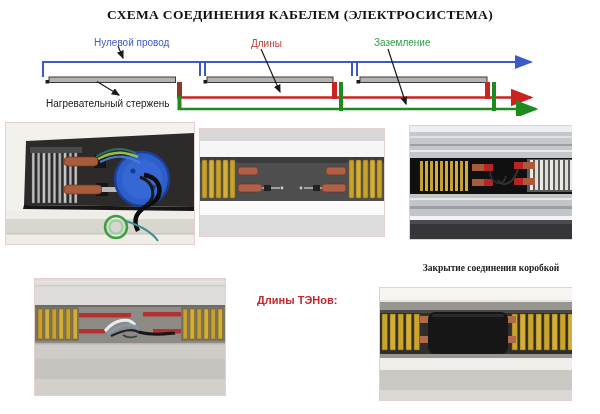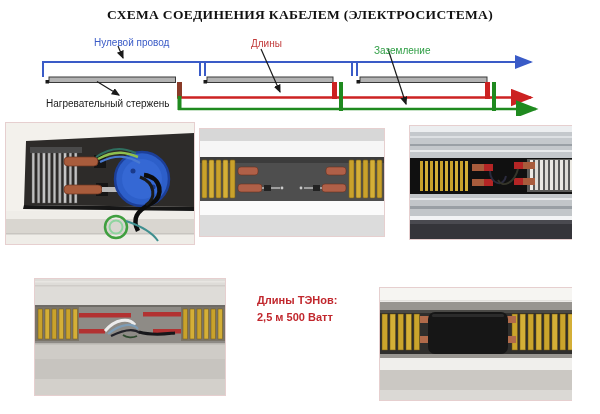--- a/index.html
+++ b/index.html
@@ -5,33 +5,33 @@
   html,body{margin:0;padding:0;background:#fff;}
   #page{position:relative;width:572px;height:414px;background:#ffffff;overflow:hidden;
         font-family:"Liberation Sans",sans-serif;}
   #title{position:absolute;left:0;top:7px;width:600px;text-align:center;
          font-family:"Liberation Serif",serif;font-weight:bold;font-size:13.5px;
          letter-spacing:.3px;color:#111;}
   #wiring{position:absolute;left:0;top:36px;width:600px;height:80px;}
   .lbl{position:absolute;font-size:10px;line-height:9px;white-space:nowrap;}
   #lbl-neutral{left:94px;top:38px;color:#3a5bc7;}
   #lbl-phase{left:251px;top:39px;color:#c23b3b;}
-  #lbl-ground{left:374px;top:38px;color:#2e9e44;margin-top:8px;}
+  #lbl-ground{left:374px;top:38px;color:#2e9e44;}
   #lbl-rod{left:46px;top:99px;color:#1a1a1a;font-size:10px;}
   .photo{position:absolute;border:1px solid #e6cfcf;box-sizing:border-box;background:#eee;}
   #photo1{left:5px;top:122px;width:190px;height:123px;}
   #photo2{left:199px;top:128px;width:186px;height:109px;}
   #photo3{left:409px;top:125px;width:190px;height:115px;}
   #photo4{left:34px;top:278px;width:192px;height:118px;}
   #photo5{left:379px;top:287px;width:202px;height:114px;}
   .photo svg{display:block;width:100%;height:100%;}
   #caption-box{position:absolute;left:405px;top:263px;width:172px;text-align:center;
          font-family:"Liberation Serif",serif;font-weight:bold;font-size:9.5px;color:#222;}
   #lengths{position:absolute;left:257px;top:294px;color:#c1272d;font-weight:bold;}
-  #lengths .hd{font-size:11px;margin:0 0 4px 0;}
+  #lengths .hd{font-size:11px;margin:0 0 24px 0;}
   #lengths .it{font-size:11px;line-height:14.5px;}
 </style>
 </head>
 <body>
 
 <div id="page">
 
   <div id="title">СХЕМА СОЕДИНЕНИЯ КАБЕЛЕМ (ЭЛЕКТРОСИСТЕМА)</div>
 
   <svg id="wiring" viewBox="0 0 600 80">
@@ -285,19 +285,19 @@
       <rect x="126" y="28" width="10" height="7" fill="#b06a4a"></rect>
       <rect x="126" y="48" width="10" height="7" fill="#b06a4a"></rect>
       <rect x="48" y="24" width="80" height="42" rx="7" fill="#161616"></rect>
       <rect x="52" y="26" width="72" height="3" rx="1.5" fill="#3a3a3a" opacity=".6"></rect>
       <rect x="0" y="70" width="200" height="12" fill="#f0efec"></rect>
       <rect x="0" y="82" width="200" height="20" fill="#cbc8c3"></rect>
       <rect x="0" y="102" width="200" height="10" fill="#dbd9d5"></rect>
     </svg>
   </div>
 
+  <div id="caption-box">Закрытие соединения коробкой</div>
 
   <div id="lengths">
     <div class="hd">Длины ТЭНов:</div>
-    <div class="it">2,5 м 500 Ватт</div>
   </div>
 
 </div>
 
 </body></html>

